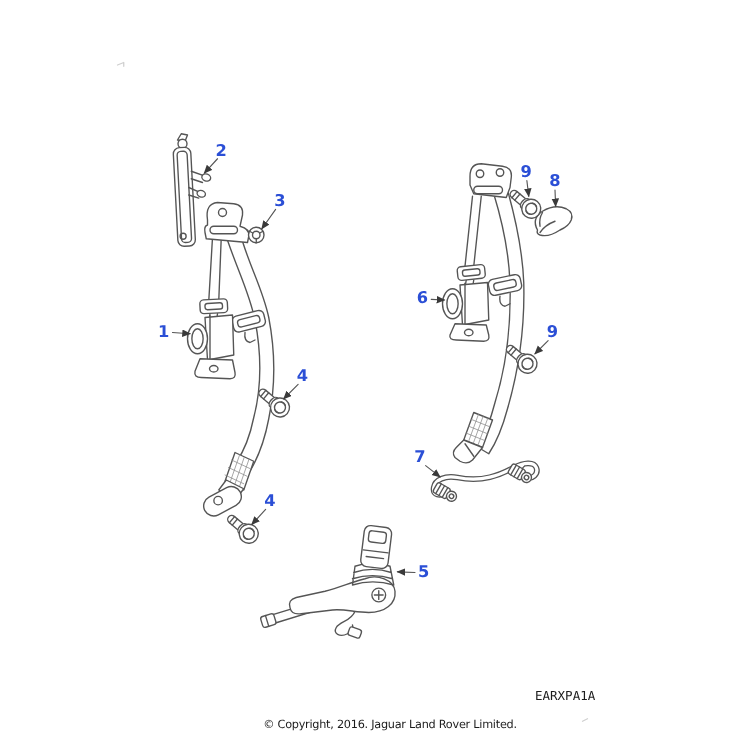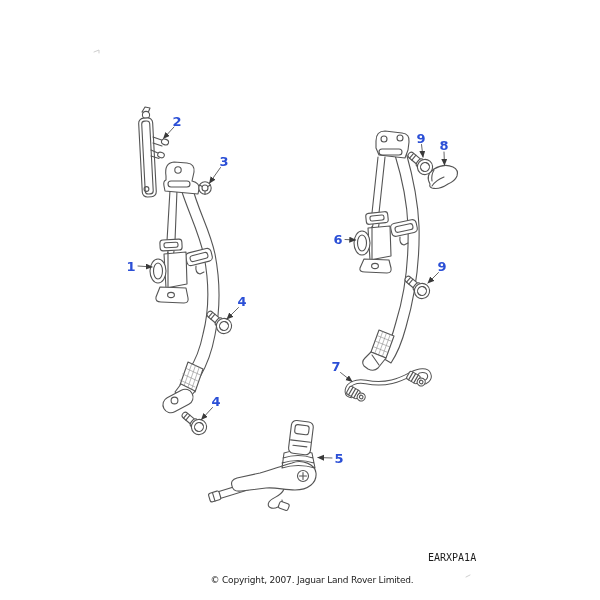--- a/index.html
+++ b/index.html
@@ -247,14 +247,14 @@
   <div class="callout" style="left:242px;top:301px">4</div>
   <div class="callout" style="left:216px;top:401px">4</div>
   <div class="callout" style="left:339px;top:458px">5</div>
   <div class="callout" style="left:338px;top:239px">6</div>
   <div class="callout" style="left:336px;top:366px">7</div>
   <div class="callout" style="left:444px;top:145px">8</div>
   <div class="callout" style="left:421px;top:138px">9</div>
   <div class="callout" style="left:442px;top:266px">9</div>
 
   <div class="drawing-code">EARXPA1A</div>
-  <div class="copyright">© Copyright, 2007. Jaguar Land Rover Limited.</div>
+  <div class="copyright">© Copyright, 2016. Jaguar Land Rover Limited.</div>
 </div>
 
 </body></html>

